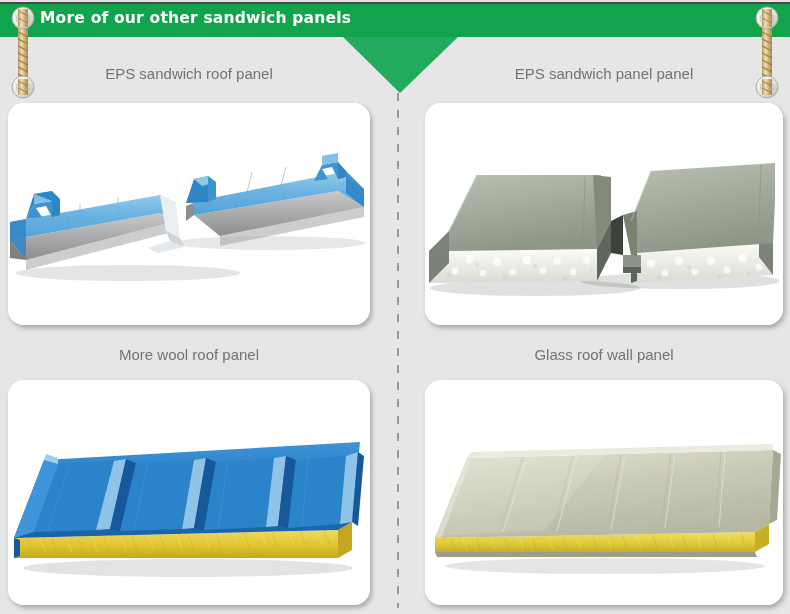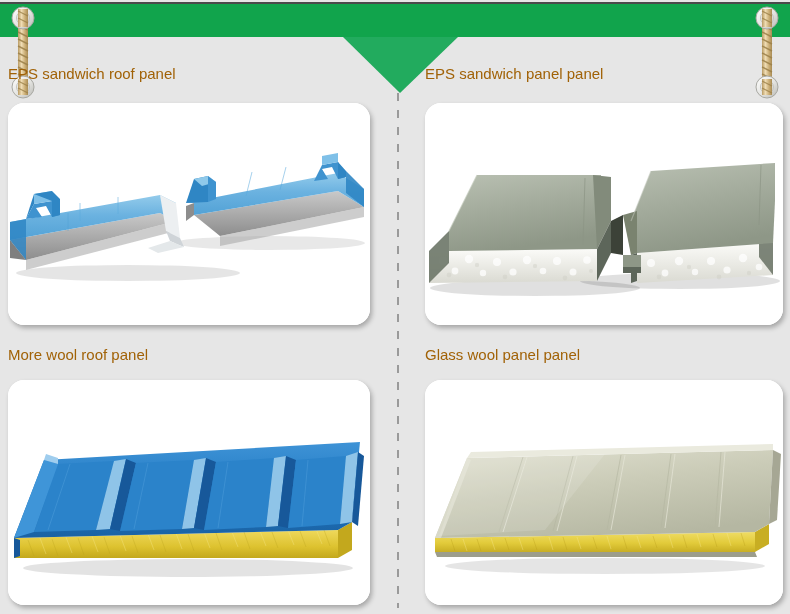--- a/index.html
+++ b/index.html
@@ -79,22 +79,23 @@
   .rope.right { left: 750px; top: 4px; }
 
   
   .cell { position: absolute; }
 
   .cell-label {
     position: absolute;
     left: 0;
     top: 0;
     width: 100%;
+    text-align: center;
     font-size: 15px;
-    color: #a16207;
+    color: #737373;
     font-family: "Liberation Sans", sans-serif;
   }
 
   .card {
     position: absolute;
     background: #ffffff;
     border-radius: 16px;
     box-shadow: 2px 3px 5px rgba(0,0,0,0.28);
     overflow: hidden;
   }
@@ -113,20 +114,21 @@
   
   svg { display: block; width: 100%; height: 100%; }
 </style>
 </head>
 <body>
 
 <div id="page">
 
   <div class="banner">
     <div class="banner-topline"></div>
+    <div class="banner-title">More of our other sandwich panels</div>
   </div>
 
   <div class="pennant"></div>
 
   <div class="divider"></div>
 
   <div class="rope left">
     <svg viewBox="0 0 34 96" preserveAspectRatio="none">
       <defs>
         <linearGradient id="gromG" x1="0" y1="0" x2="1" y2="1">
@@ -456,21 +458,21 @@
               <path d="M126 149 L140 83"></path>
             <path d="M210 148 L220 82"></path>
               <path d="M294 146 L300 80"></path>
           </g>
         </svg>
       </div>
     </div>
   </div>
 
   <div class="cell cell-3">
-    <div class="cell-label">Glass wool panel panel</div>
+    <div class="cell-label">Glass roof wall panel</div>
     <div class="card">
       <div class="art">
         <svg viewBox="0 0 358 225" preserveAspectRatio="xMidYMid meet">
           <defs>
             <linearGradient id="g3face" x1="0.1" y1="0" x2="0.6" y2="1">
               <stop offset="0%" stop-color="#dfdfcf"></stop>
               <stop offset="45%" stop-color="#cbccb8"></stop>
               <stop offset="100%" stop-color="#b5b7a2"></stop>
             </linearGradient>
             <linearGradient id="g3wool" x1="0" y1="0" x2="0" y2="1">

